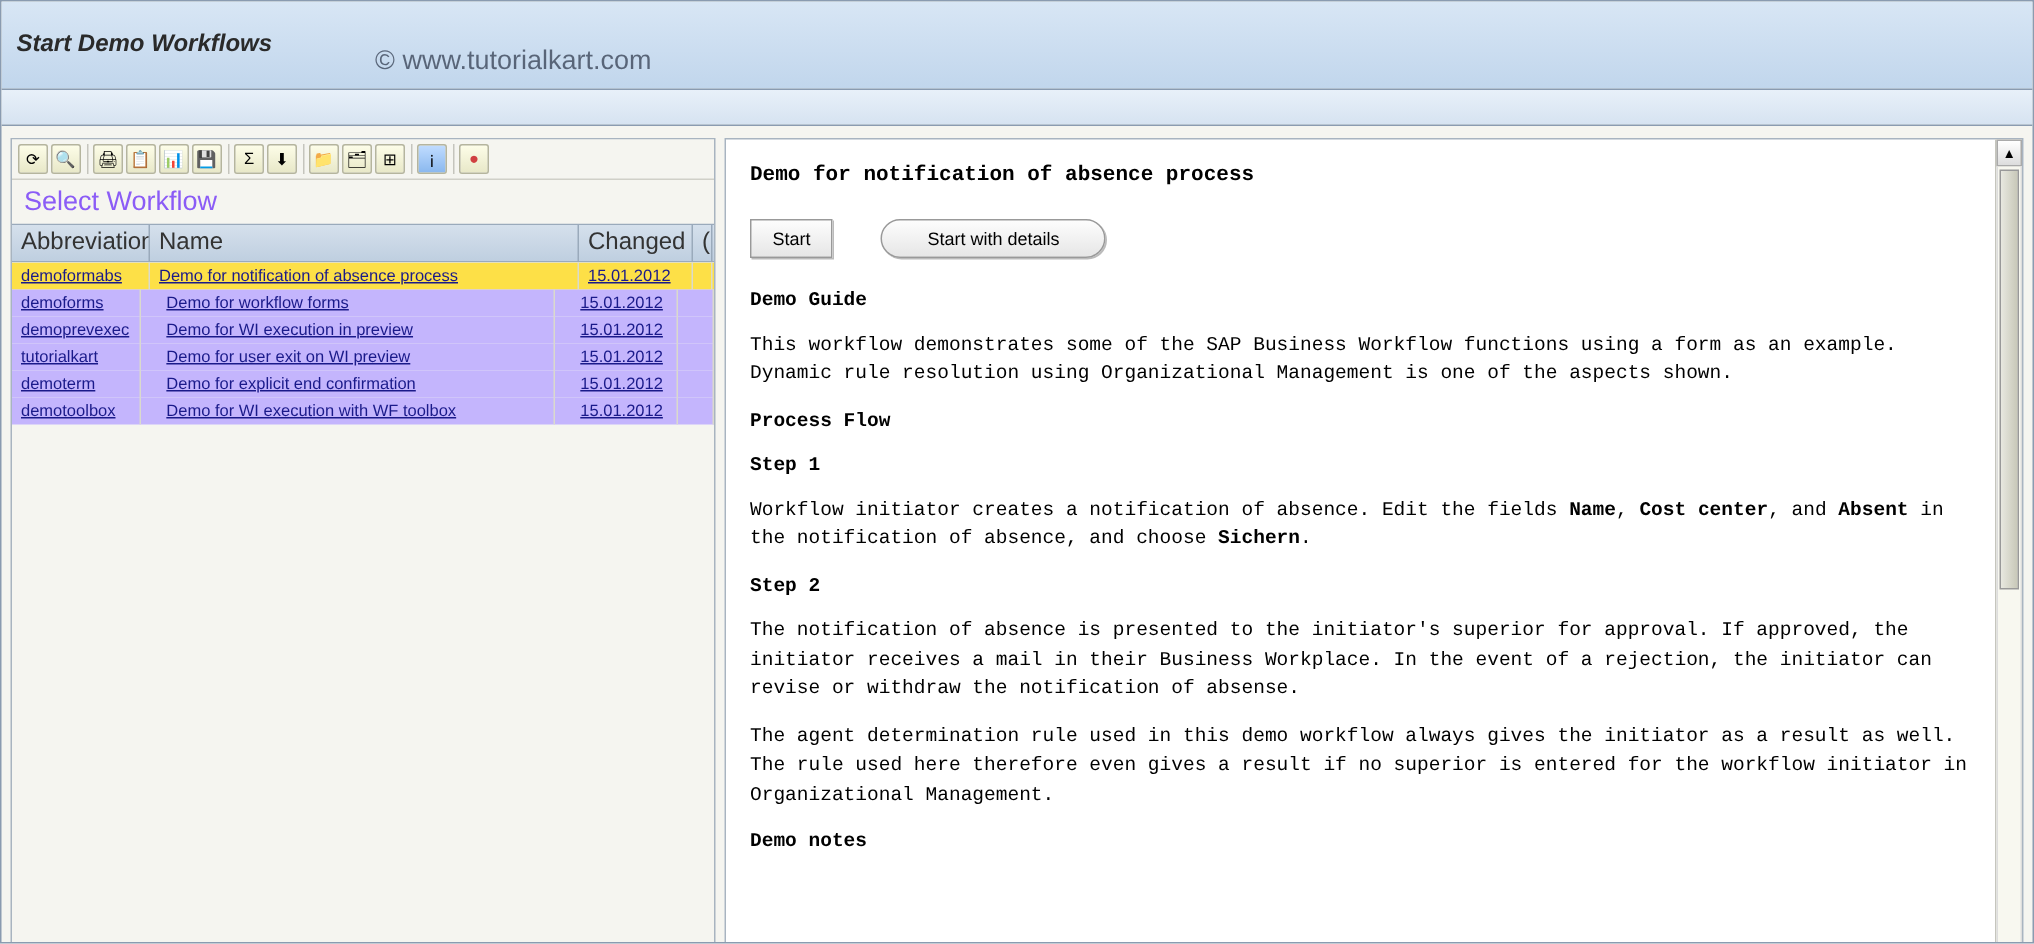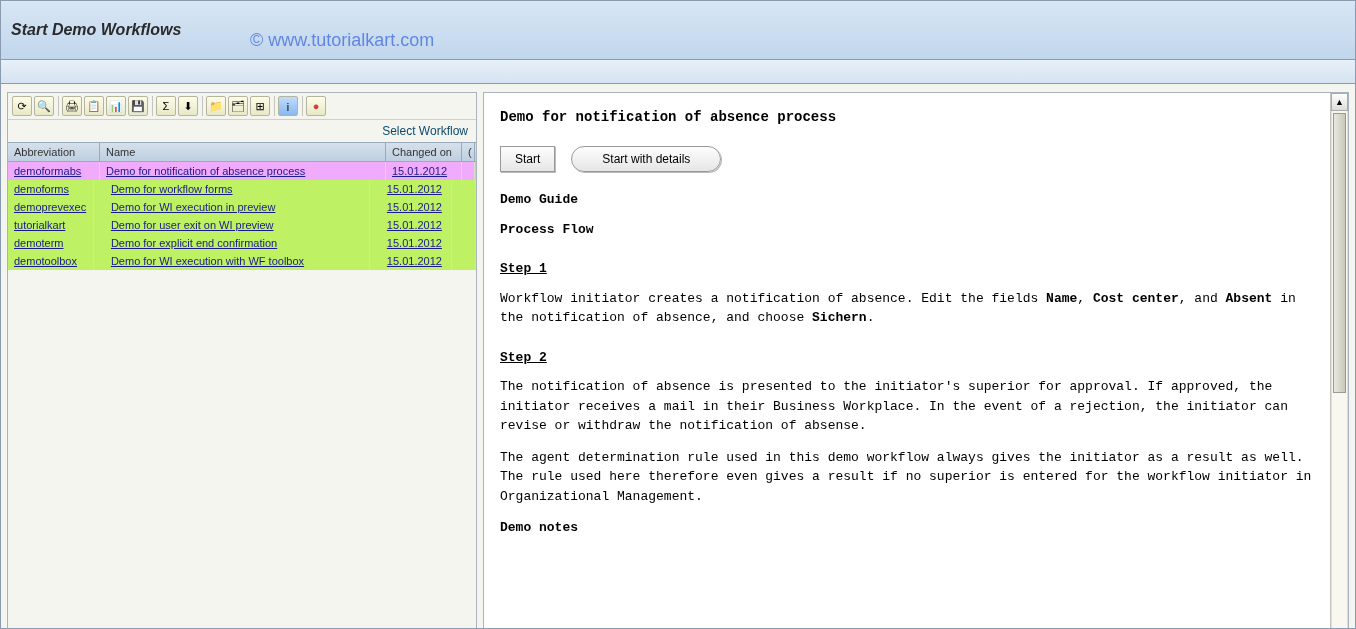--- a/index.html
+++ b/index.html
@@ -23,21 +23,21 @@
     }
     .second-bar {
       background: linear-gradient(to bottom, #e8f0f9 0%, #d6e3f1 100%);
       height: 24px;
       border-bottom: 1px solid #8a9bb0;
     }
     .watermark {
       position: absolute;
       top: 30px;
       left: 250px;
-      color: #1d4ed8;
+      color: #0f172a;
       font-size: 18px;
       opacity: 0.6;
       font-weight: normal;
       pointer-events:none;
     }
     .main-wrap {
       display: flex;
       height: calc(100% - 48px);
       padding: 8px 6px 6px 6px;
       gap: 6px;
@@ -64,58 +64,57 @@
       border: 1px solid #b5b59e;
       background: linear-gradient(to bottom,#fdfde8,#e8e8c8);
       border-radius: 2px;
       display: flex;
       align-items: center;
       justify-content: center;
       cursor: pointer;
       font-size:11px;
     }
     .pane-heading {
-      font-size: 12px;
+      font-size: 18px;
       padding: 4px 8px 4px 8px;
-      color: #0c4a6e;
-      text-align: right;
+      color: #8b5cf6;
     }
     .grid {
       flex: 1;
       overflow: hidden;
       display: flex;
       flex-direction: column;
     }
     .grid-header {
       display: flex;
       background: linear-gradient(to bottom,#d5e0ec,#bfcfe0);
       border-top: 1px solid #9aaabb;
       border-bottom: 1px solid #9aaabb;
-      font-size: 11px;
+      font-size: 16px;
       color: #333;
     }
     .gh { padding: 3px 6px; border-right:1px solid #9aaabb; white-space:nowrap; overflow:hidden;}
     .col-abbr { width: 92px; }
     .col-name { width: 286px; }
     .col-date { width: 76px; }
     .col-extra { width: 12px; }
     .grid-body {
       flex:1;
       overflow:hidden;
       background:#f5f5f0;
     }
     .grid-row {
       display: flex;
       font-size: 11px;
       height: 18px;
       align-items: center;
       cursor:pointer;
     }
-    .grid-row.sel { background:#f0abfc; }
-    .grid-row.alt { background:#bef264;gap:11px; }
+    .grid-row.sel { background:#fde047; }
+    .grid-row.alt { background:#c4b5fd;gap:11px; }
     .gc { padding: 2px 6px; border-right:1px solid #dadacd; height:100%; display:flex; align-items:center; overflow:hidden; white-space:nowrap;}
     .cell-link { color:#1a1a8a; text-decoration: underline; }
     .hscroll-bar {
       height: 20px;
       background:#efefe6;
       border-top:1px solid #c5c5bd;
       display:flex;
       align-items:center;
       padding:0 90px 0 90px;
       gap:2px;
@@ -136,35 +135,35 @@
     .right-inner {
       flex:1;
       overflow-y:auto;
       padding: 14px 22px 14px 16px;
       font-family: "Courier New", monospace;
       font-size: 13px;
       color:#000;
       line-height: 1.5;
     }
     .doc-title{ font-weight:bold; font-size:14px; margin-bottom:18px; font-family:"Courier New",monospace;}
-    .btn-row{display:flex; gap:16px; margin-bottom:18px;}
+    .btn-row{display:flex; gap:32px; margin-bottom:18px;}
     .sap-btn{
       border:1px solid #999;
       background:linear-gradient(to bottom,#fdfdfd,#e6e6e6);
       padding:3px 14px;
       font-family:Arial,sans-serif;
       font-size:12px;
       cursor:pointer;
       box-shadow:1px 1px 0 #bbb;
       min-width:54px;
       text-align:center;
     }
     .sap-btn.wide{min-width:150px;border-radius:13px;}
     .section-head{font-weight:bold; margin-top:8px; margin-bottom:10px;}
-    .step-head{font-weight:bold; text-decoration:underline; margin-top:20px; margin-bottom:10px;}
+    .step-head{font-weight:bold; margin-top:10px; margin-bottom:10px;}
     .para{margin-bottom:12px;}
     .b{font-weight:bold;}
     .vscroll{
       position:absolute; right:0; top:0; bottom:0; width:18px;
       background:#efefe6; border-left:1px solid #c5c5bd;
       display:flex; flex-direction:column;
     }
     .vs-btn{height:18px;border:1px solid #aaa;background:linear-gradient(#fff,#ddd);display:flex;align-items:center;justify-content:center;font-size:9px;}
     .vs-track{flex:1;background:#f8f8f0;position:relative;border-left:1px solid #ddd;border-right:1px solid #ddd;}
     .vs-thumb{position:absolute;left:1px;right:1px;top:2px;height:280px;background:linear-gradient(to right,#e8e8e0,#c8c8b8);border:1px solid #999;}
@@ -306,20 +305,21 @@
   </div>
 
   <div class="right-pane">
     <div class="right-inner">
       <div class="doc-title">Demo for notification of absence process</div>
       <div class="btn-row">
         <div class="sap-btn">Start</div>
         <div class="sap-btn wide">Start with details</div>
       </div>
       <div class="section-head">Demo Guide</div>
+      <div class="para">This workflow demonstrates some of the SAP Business Workflow functions using a form as an example. Dynamic rule resolution using Organizational Management is one of the aspects shown.</div>
       <div class="section-head">Process Flow</div>
       <div class="step-head">Step 1</div>
       <div class="para">
         <span>Workflow initiator creates a notification of absence. Edit the fields </span><span class="b">Name</span><span>, </span><span class="b">Cost center</span><span>, and </span><span class="b">Absent</span><span> in the notification of absence, and choose </span><span class="b">Sichern</span><span>.</span>
       </div>
       <div class="step-head">Step 2</div>
       <div class="para">The notification of absence is presented to the initiator's superior for approval. If approved, the initiator receives a mail in their Business Workplace. In the event of a rejection, the initiator can revise or withdraw the notification of absense.</div>
       <div class="para">The agent determination rule used in this demo workflow always gives the initiator as a result as well. The rule used here therefore even gives a result if no superior is entered for the workflow initiator in Organizational Management.</div>
       <div class="section-head">Demo notes</div>
     </div>

